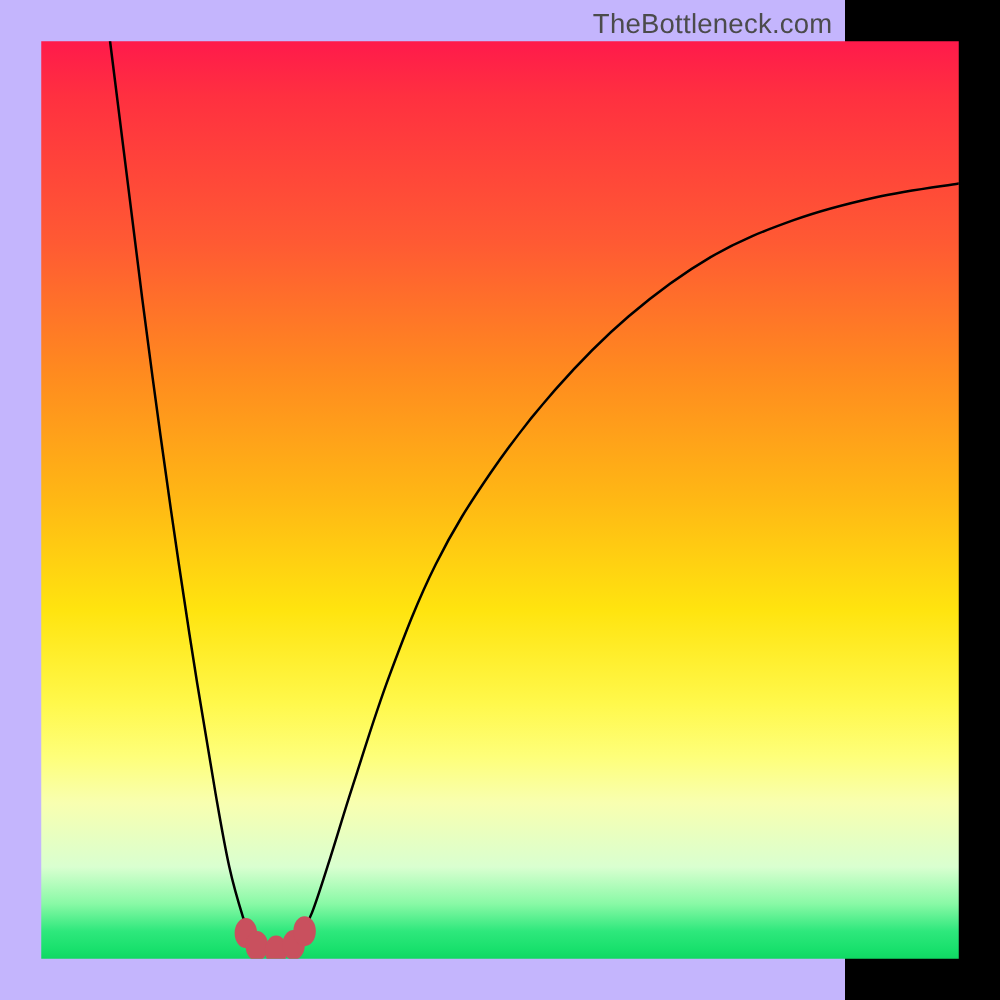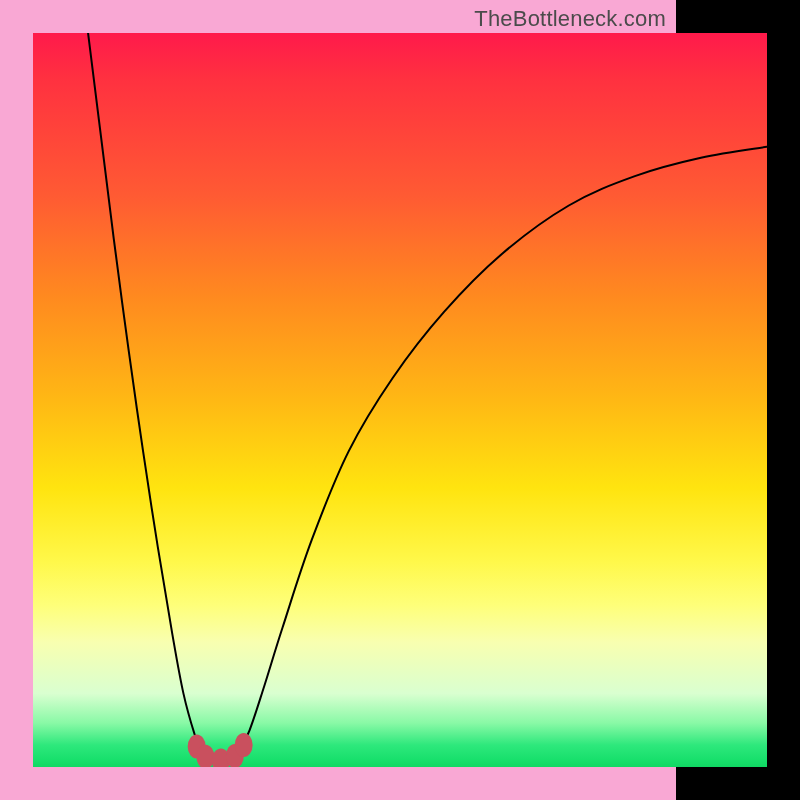--- a/index.html
+++ b/index.html
@@ -10,21 +10,21 @@
     background: #000;
     overflow: hidden;
     font-family: Arial, Helvetica, sans-serif;
   }
   .frame {
     position: absolute;
     top: 0;
     left: 0;
     width: 676px;
     height: 800px;
-    background: #f9a8d4;
+    background: #c4b5fd;
   }
   .watermark {
     position: absolute;
     top: 6px;
     right: 10px;
     color: #4b4b4b;
     font-size: 22px;
     font-weight: 500;
     letter-spacing: 0.2px;
     user-select: none;

